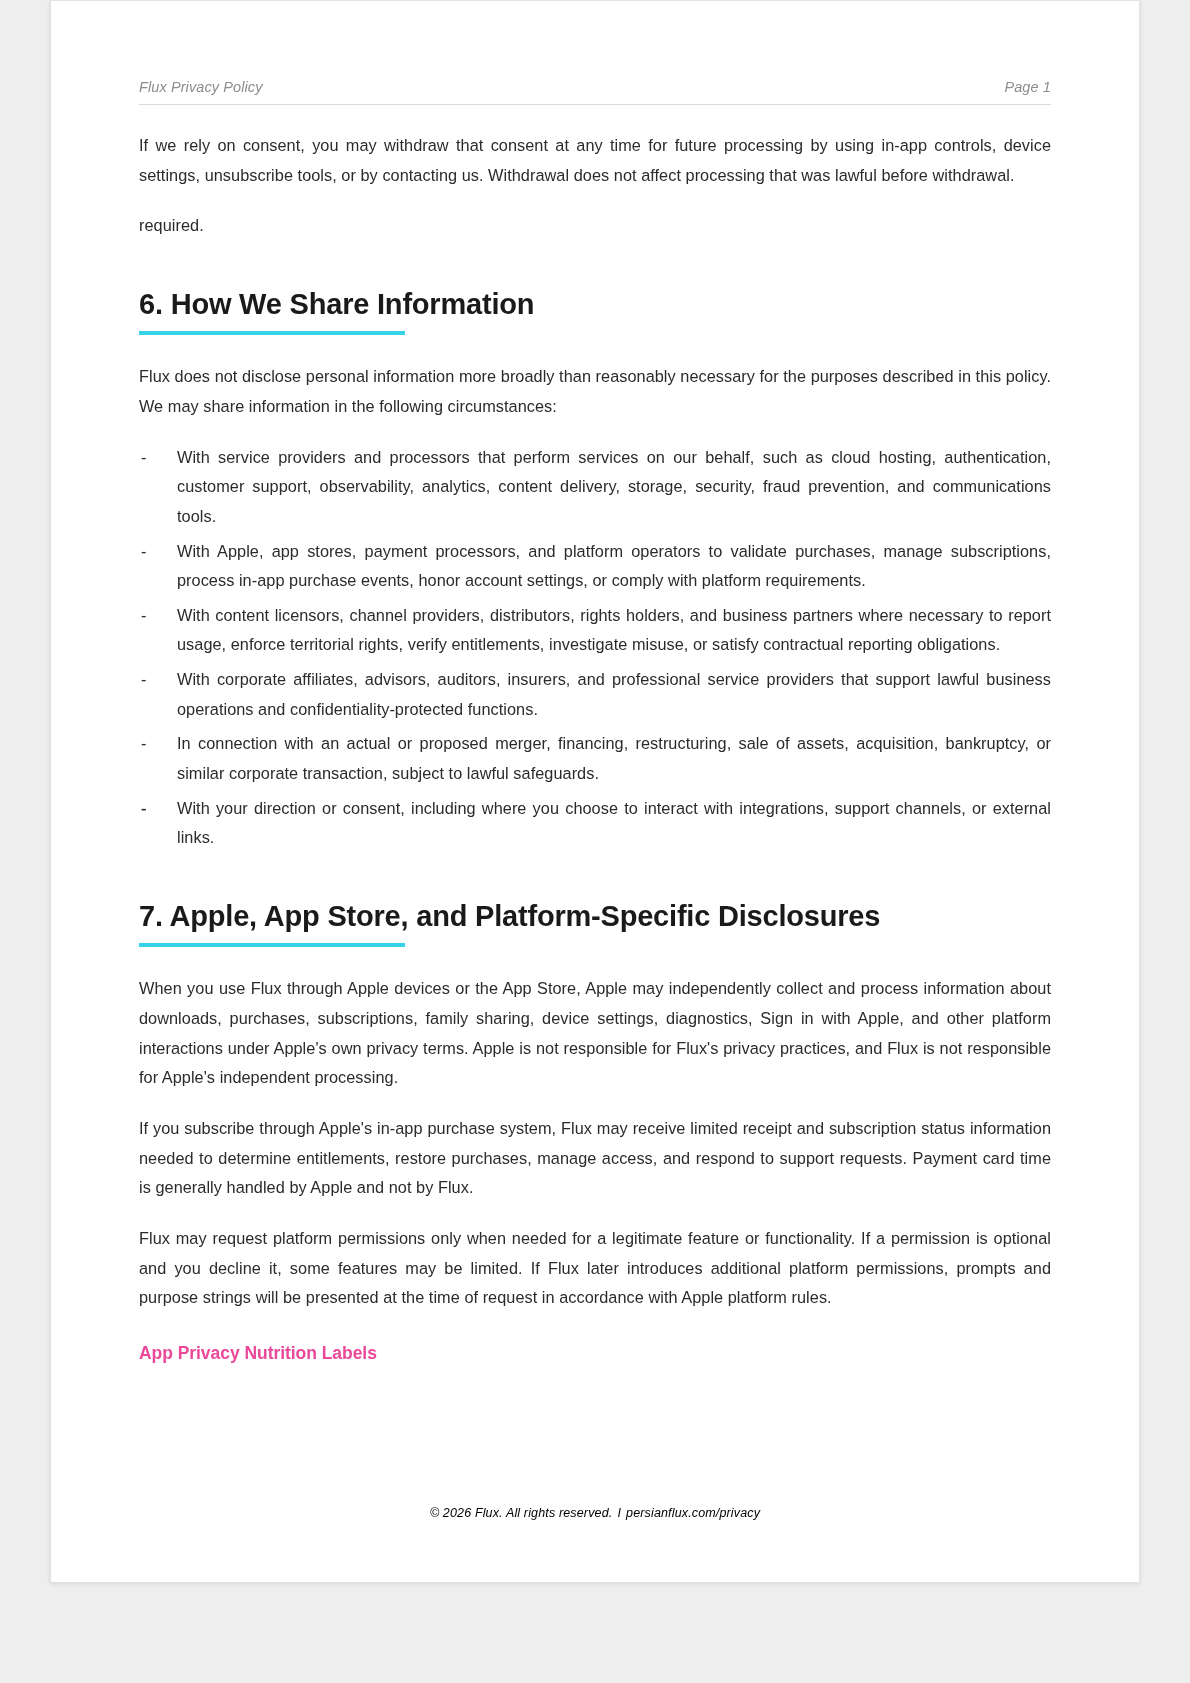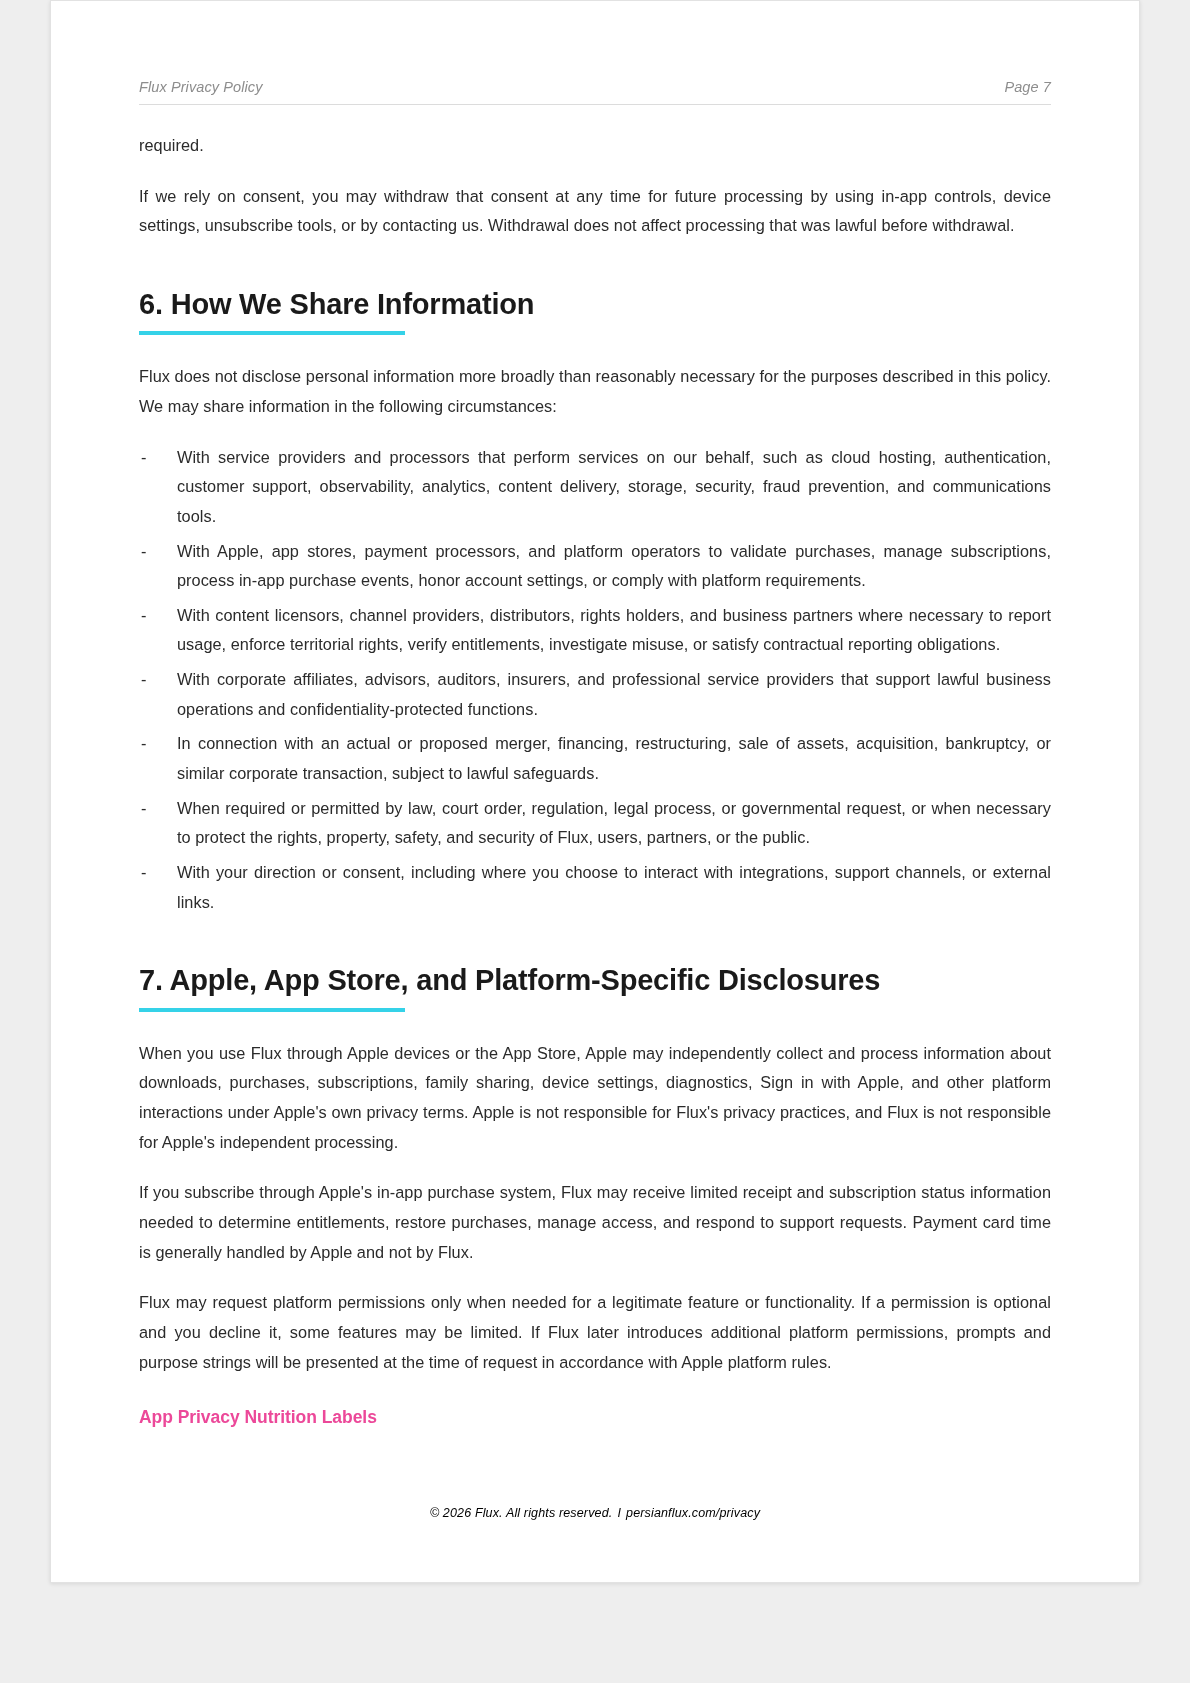--- a/index.html
+++ b/index.html
@@ -119,41 +119,41 @@
   }
   .run-foot .sep { padding: 0 5px; }
 </style>
 </head>
 <body>
 
 <div class="page">
 
   <div class="run-head">
     <span>Flux Privacy Policy</span>
-    <span>Page 7</span>
+    <span>Page 1</span>
   </div>
 
   <div class="content">
 
+    <p class="body">If we rely on consent, you may withdraw that consent at any time for future processing by using in-app controls, device settings, unsubscribe tools, or by contacting us. Withdrawal does not affect processing that was lawful before withdrawal.</p>
     <p class="body">required.</p>
-    <p class="body">If we rely on consent, you may withdraw that consent at any time for future processing by using in-app controls, device settings, unsubscribe tools, or by contacting us. Withdrawal does not affect processing that was lawful before withdrawal.</p>
 
     <div class="section">
       <h2 class="sec-title">6. How We Share Information</h2>
       <div class="accent-bar"></div>
 
       <p class="body">Flux does not disclose personal information more broadly than reasonably necessary for the purposes described in this policy. We may share information in the following circumstances:</p>
 
       <ul class="dash-list">
         <li><span class="dash">-</span><span>With service providers and processors that perform services on our behalf, such as cloud hosting, authentication, customer support, observability, analytics, content delivery, storage, security, fraud prevention, and communications tools.</span></li>
         <li><span class="dash">-</span><span>With Apple, app stores, payment processors, and platform operators to validate purchases, manage subscriptions, process in-app purchase events, honor account settings, or comply with platform requirements.</span></li>
         <li><span class="dash">-</span><span>With content licensors, channel providers, distributors, rights holders, and business partners where necessary to report usage, enforce territorial rights, verify entitlements, investigate misuse, or satisfy contractual reporting obligations.</span></li>
         <li><span class="dash">-</span><span>With corporate affiliates, advisors, auditors, insurers, and professional service providers that support lawful business operations and confidentiality-protected functions.</span></li>
         <li><span class="dash">-</span><span>In connection with an actual or proposed merger, financing, restructuring, sale of assets, acquisition, bankruptcy, or similar corporate transaction, subject to lawful safeguards.</span></li>
-        <li><span class="dash">-</span><span>When required or permitted by law, court order, regulation, legal process, or governmental request, or when necessary to protect the rights, property, safety, and security of Flux, users, partners, or the public.</span></li>
+        <li><span class="dash">-</span></li>
         <li><span class="dash">-</span><span>With your direction or consent, including where you choose to interact with integrations, support channels, or external links.</span></li>
       </ul>
     </div>
 
     <div class="section">
       <h2 class="sec-title">7. Apple, App Store, and Platform-Specific Disclosures</h2>
       <div class="accent-bar"></div>
 
       <p class="body">When you use Flux through Apple devices or the App Store, Apple may independently collect and process information about downloads, purchases, subscriptions, family sharing, device settings, diagnostics, Sign in with Apple, and other platform interactions under Apple's own privacy terms. Apple is not responsible for Flux's privacy practices, and Flux is not responsible for Apple's independent processing.</p>
       <p class="body">If you subscribe through Apple's in-app purchase system, Flux may receive limited receipt and subscription status information needed to determine entitlements, restore purchases, manage access, and respond to support requests. Payment card time is generally handled by Apple and not by Flux.</p>

